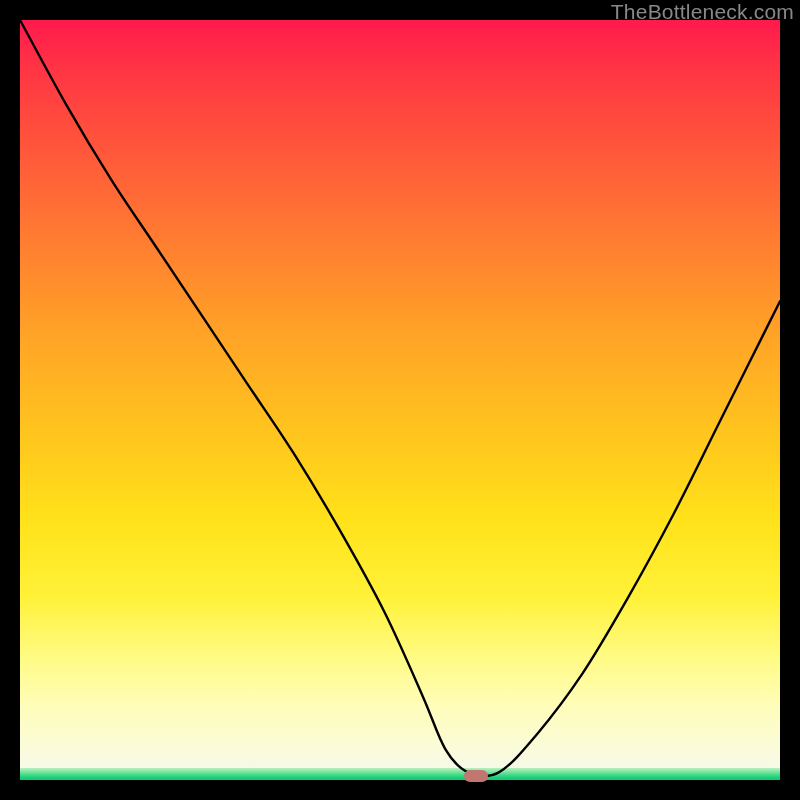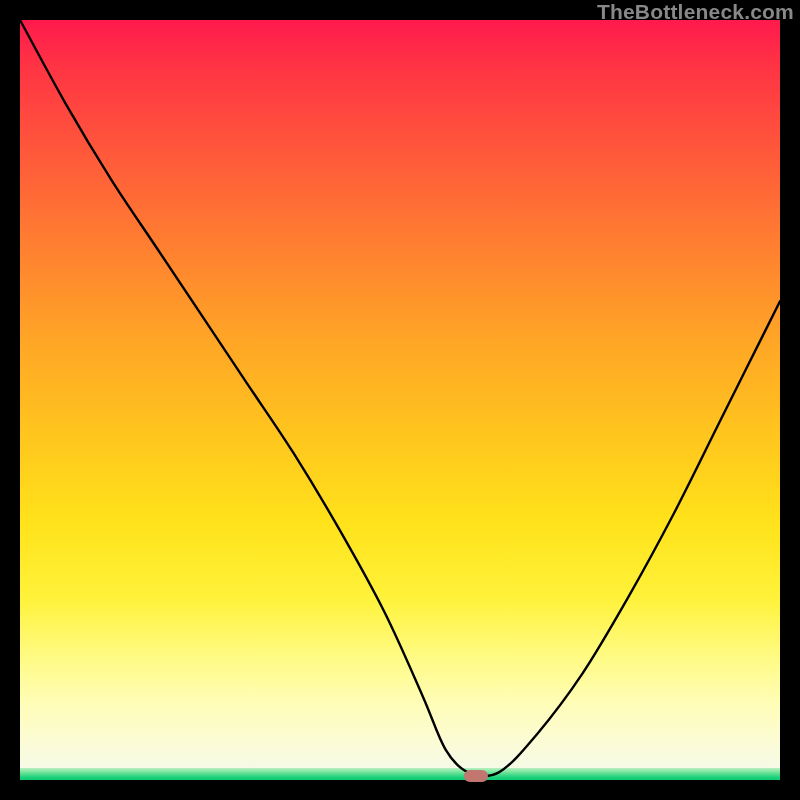--- a/index.html
+++ b/index.html
@@ -55,21 +55,21 @@
       #18cf78 80%,
       #0ecb73 100%
     );
   }
   .watermark {
     position: absolute;
     top: 0;
     right: 6px;
     color: #888;
     font-size: 21px;
-    font-weight: 700;
+    font-weight: 400;
     letter-spacing: 0.2px;
     user-select: none;
   }
   svg.curve {
     position: absolute;
     left: 0;
     top: 0;
     width: 100%;
     height: 100%;
     overflow: visible;

